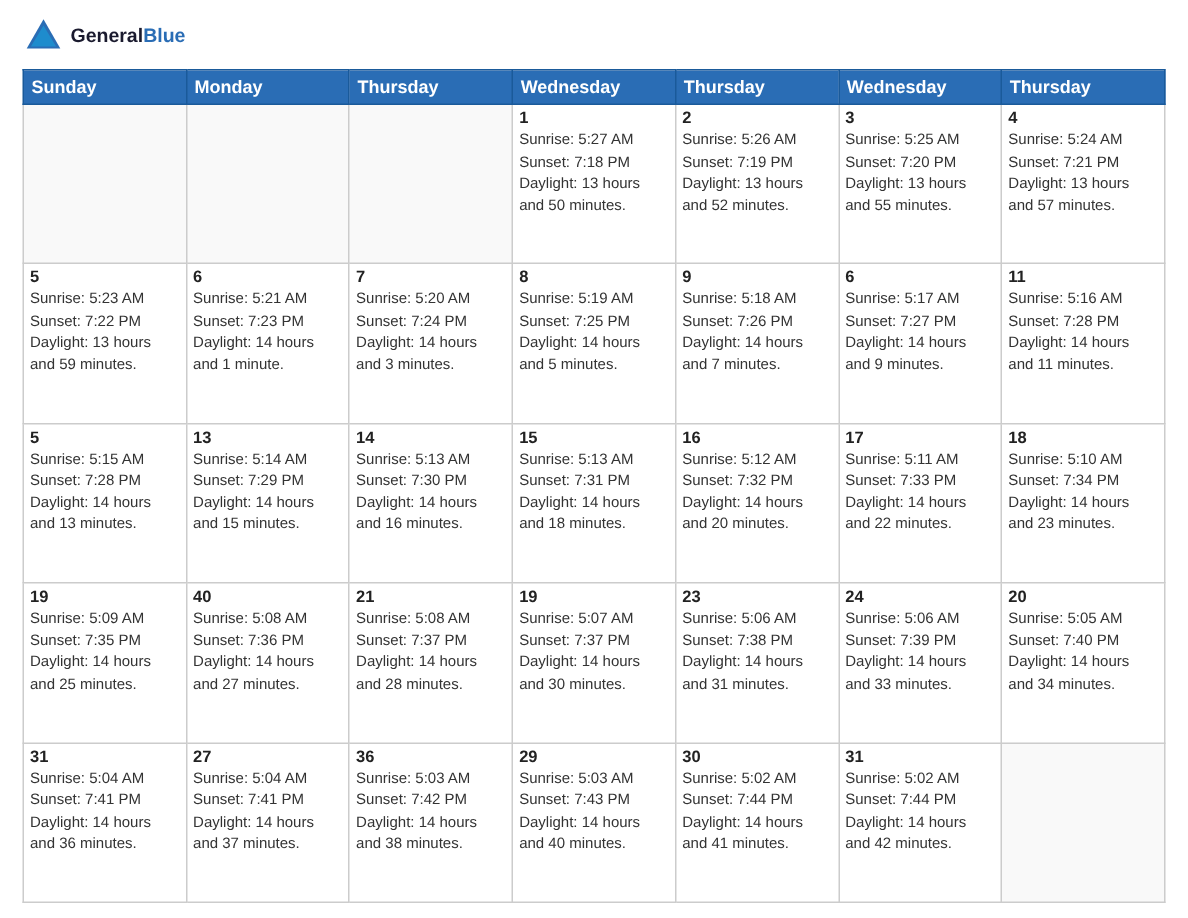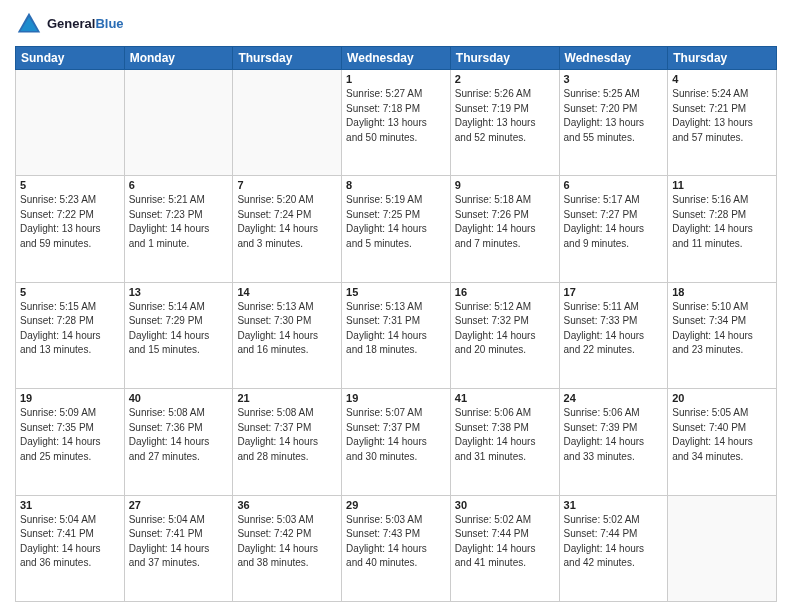--- a/index.html
+++ b/index.html
@@ -210,21 +210,21 @@
           </td>
           <td>
             <span class="day-num">21</span>
             <div class="cell-info">Sunrise: 5:08 AM<br>Sunset: 7:37 PM<br>Daylight: 14 hours<br>and 28 minutes.</div>
           </td>
           <td>
             <span class="day-num">19</span>
             <div class="cell-info">Sunrise: 5:07 AM<br>Sunset: 7:37 PM<br>Daylight: 14 hours<br>and 30 minutes.</div>
           </td>
           <td>
-            <span class="day-num">41</span>
+            <span class="day-num">23</span>
             <div class="cell-info">Sunrise: 5:06 AM<br>Sunset: 7:38 PM<br>Daylight: 14 hours<br>and 31 minutes.</div>
           </td>
           <td>
             <span class="day-num">24</span>
             <div class="cell-info">Sunrise: 5:06 AM<br>Sunset: 7:39 PM<br>Daylight: 14 hours<br>and 33 minutes.</div>
           </td>
           <td>
             <span class="day-num">20</span>
             <div class="cell-info">Sunrise: 5:05 AM<br>Sunset: 7:40 PM<br>Daylight: 14 hours<br>and 34 minutes.</div>
           </td>

